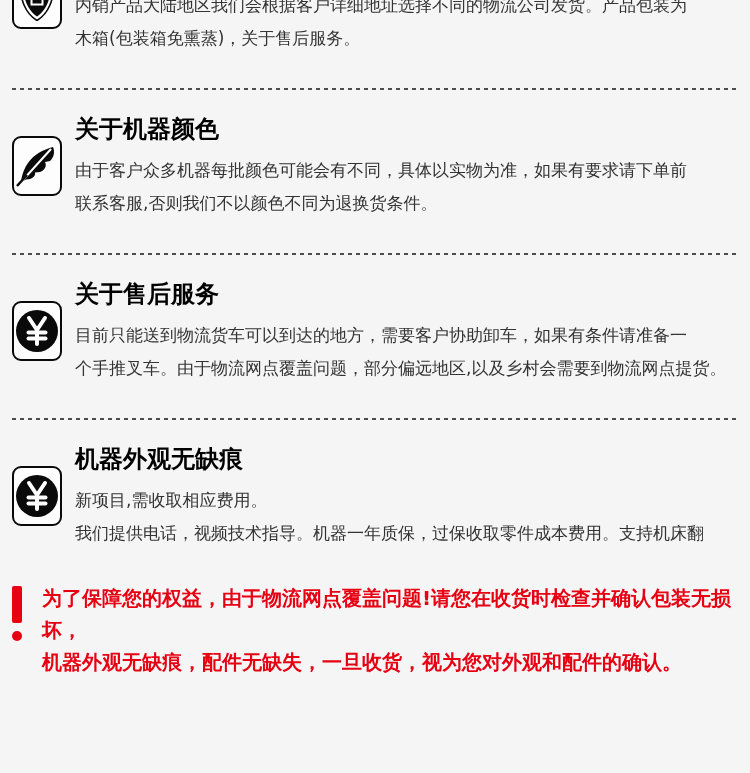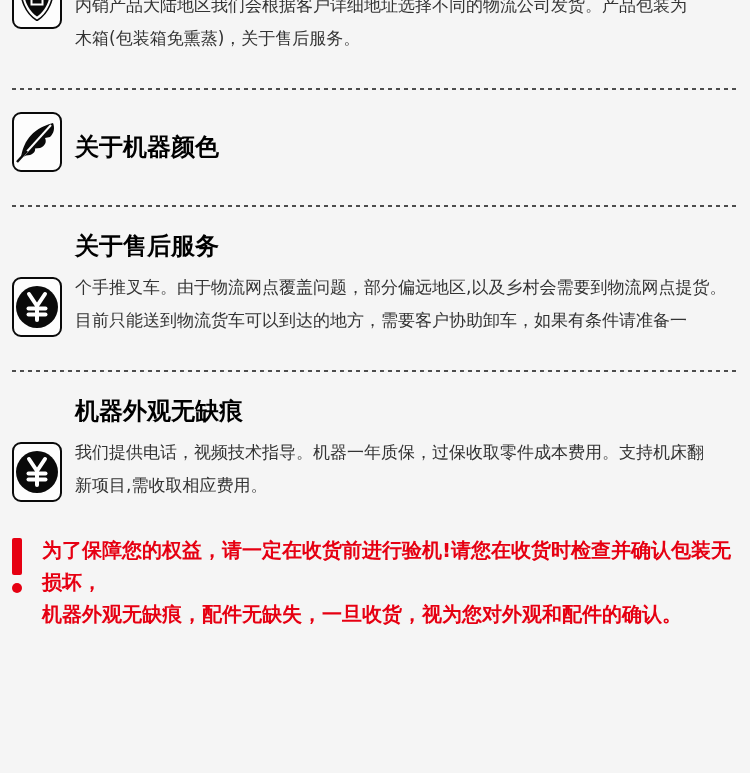--- a/index.html
+++ b/index.html
@@ -8,21 +8,21 @@
     width: 750px;
     height: 773px;
     background: #f5f5f5;
     font-family: "DejaVu Sans", "Liberation Sans", sans-serif;
     overflow: hidden;
   }
   .page { width: 750px; height: 773px; overflow: hidden; }
 
   .section {
     display: flex;
-    align-items: flex-end;
+    align-items: center;
     padding: 0 14px 0 12px;
   }
   .icon-box {
     width: 50px;
     height: 60px;
     flex-shrink: 0;
     background: #fdfdfd;
     border: 2px solid #0a0a0a;
     border-radius: 9px;
     display: flex;
@@ -103,20 +103,24 @@
   <div class="section">
     <div class="icon-box">
       <svg width="44" height="44" viewBox="0 0 44 44" aria-hidden="true">
         <path d="M6 38 C8 24 15 9 38 3 C40 8 39 13 35 17 L30 18 C32 22 30 26 25 28 L20 28.5 C21 32 17 35.5 11 35.5 C9 36.5 7.5 37 6 38 Z" fill="#0a0a0a"></path>
         <line x1="7" y1="37" x2="36" y2="5" stroke="#fdfdfd" stroke-width="2"></line>
         <line x1="2" y1="42" x2="12" y2="31" stroke="#0a0a0a" stroke-width="2.5"></line>
       </svg>
     </div>
     <div class="content">
       <h2 class="sec-title">关于机器颜色</h2>
+      <p class="sec-body">
+        <span class="line">由于客户众多机器每批颜色可能会有不同，具体以实物为准，如果有要求请下单前</span>
+        <span class="line">联系客服,否则我们不以颜色不同为退换货条件。</span>
+      </p>
     </div>
   </div>
 
   <hr class="divider">
 
   <div class="section">
     <div class="icon-box">
       <svg width="44" height="44" viewBox="0 0 44 44" aria-hidden="true">
         <circle cx="22" cy="22" r="21" fill="#0a0a0a"></circle>
         <g stroke="#ffffff" stroke-width="4" stroke-linecap="round">
@@ -124,22 +128,22 @@
           <line x1="30" y1="9" x2="22" y2="21"></line>
           <line x1="22" y1="21" x2="22" y2="35"></line>
           <line x1="13.5" y1="23.5" x2="30.5" y2="23.5"></line>
           <line x1="13.5" y1="29.5" x2="30.5" y2="29.5"></line>
         </g>
       </svg>
     </div>
     <div class="content">
       <h2 class="sec-title">关于售后服务</h2>
       <p class="sec-body">
+        <span class="line">目前只能送到物流货车可以到达的地方，需要客户协助卸车，如果有条件请准备一</span>
         <span class="line">个手推叉车。由于物流网点覆盖问题，部分偏远地区,以及乡村会需要到物流网点提货。</span>
-        <span class="line">目前只能送到物流货车可以到达的地方，需要客户协助卸车，如果有条件请准备一</span>
       </p>
     </div>
   </div>
 
   <hr class="divider">
 
   <div class="section">
     <div class="icon-box">
       <svg width="44" height="44" viewBox="0 0 44 44" aria-hidden="true">
         <circle cx="22" cy="22" r="21" fill="#0a0a0a"></circle>
@@ -148,30 +152,30 @@
           <line x1="30" y1="9" x2="22" y2="21"></line>
           <line x1="22" y1="21" x2="22" y2="35"></line>
           <line x1="13.5" y1="23.5" x2="30.5" y2="23.5"></line>
           <line x1="13.5" y1="29.5" x2="30.5" y2="29.5"></line>
         </g>
       </svg>
     </div>
     <div class="content">
       <h2 class="sec-title">机器外观无缺痕</h2>
       <p class="sec-body">
+        <span class="line">新项目,需收取相应费用。</span>
         <span class="line">我们提供电话，视频技术指导。机器一年质保，过保收取零件成本费用。支持机床翻</span>
-        <span class="line">新项目,需收取相应费用。</span>
       </p>
     </div>
   </div>
 
   <div class="warning">
     <div class="warn-icon">
       <div class="warn-bar"></div>
       <div class="warn-dot"></div>
     </div>
     <p class="warn-text">
-      <span class="line">为了保障您的权益，请一定在收货前进行验机!请您在收货时检查并确认包装无损坏，</span>
+      <span class="line">为了保障您的权益，由于物流网点覆盖问题!请您在收货时检查并确认包装无损坏，</span>
       <span class="line">机器外观无缺痕，配件无缺失，一旦收货，视为您对外观和配件的确认。</span>
     </p>
   </div>
 
 </div>
 
 </body></html>

